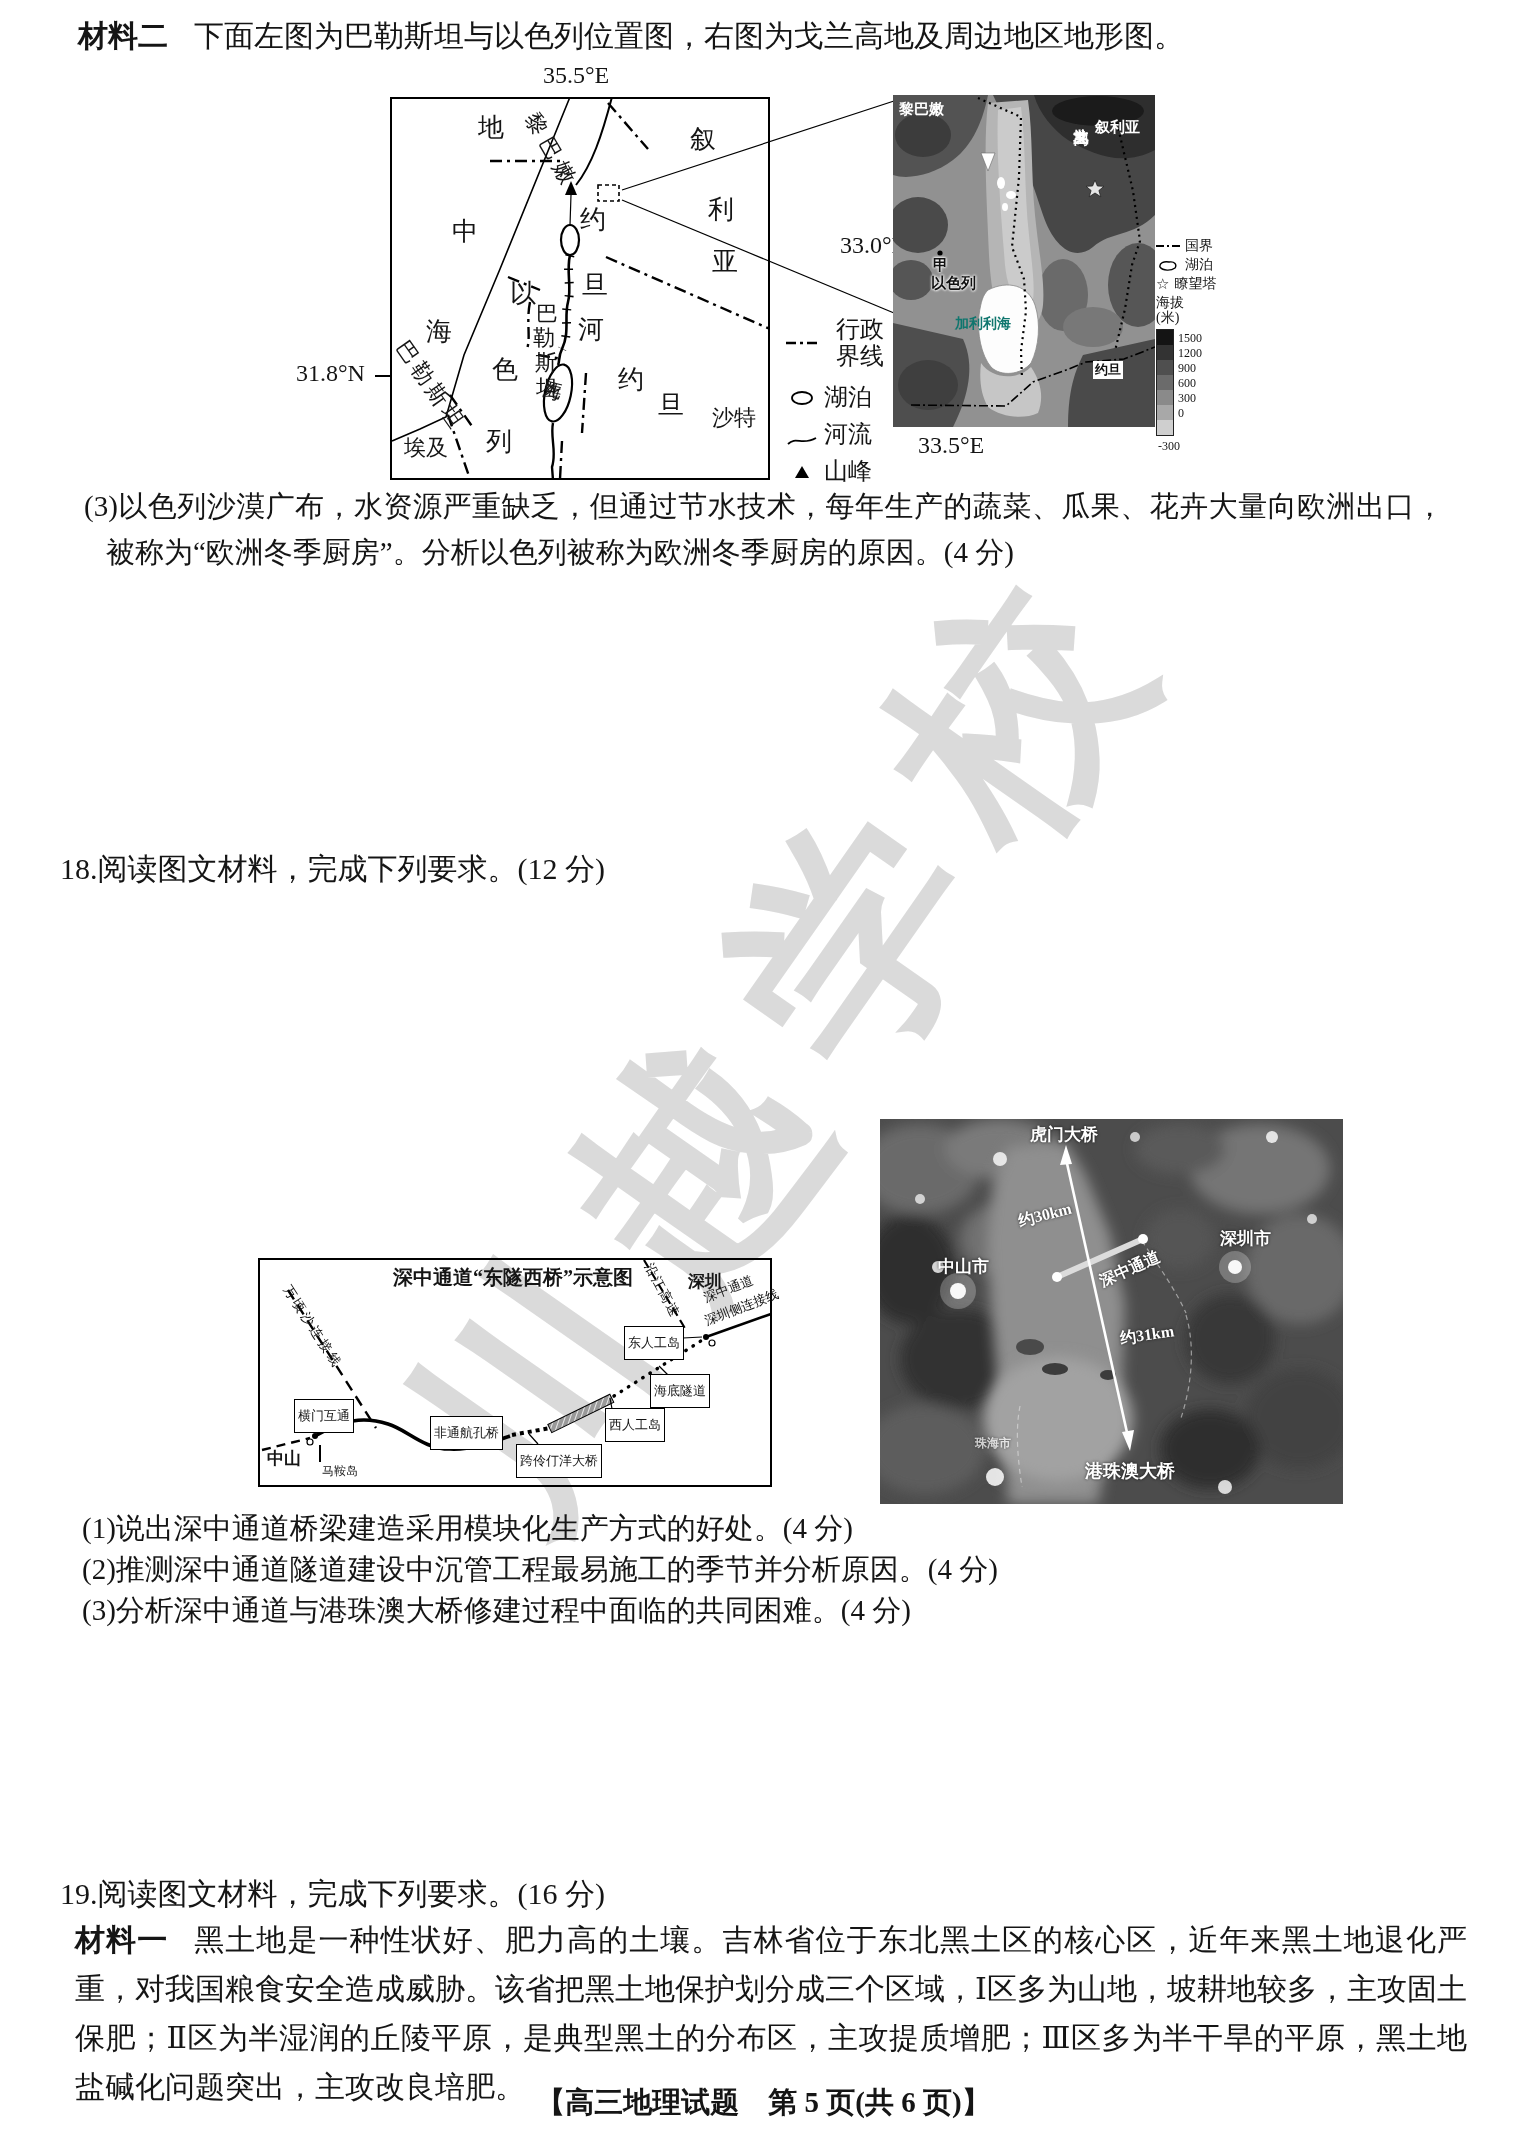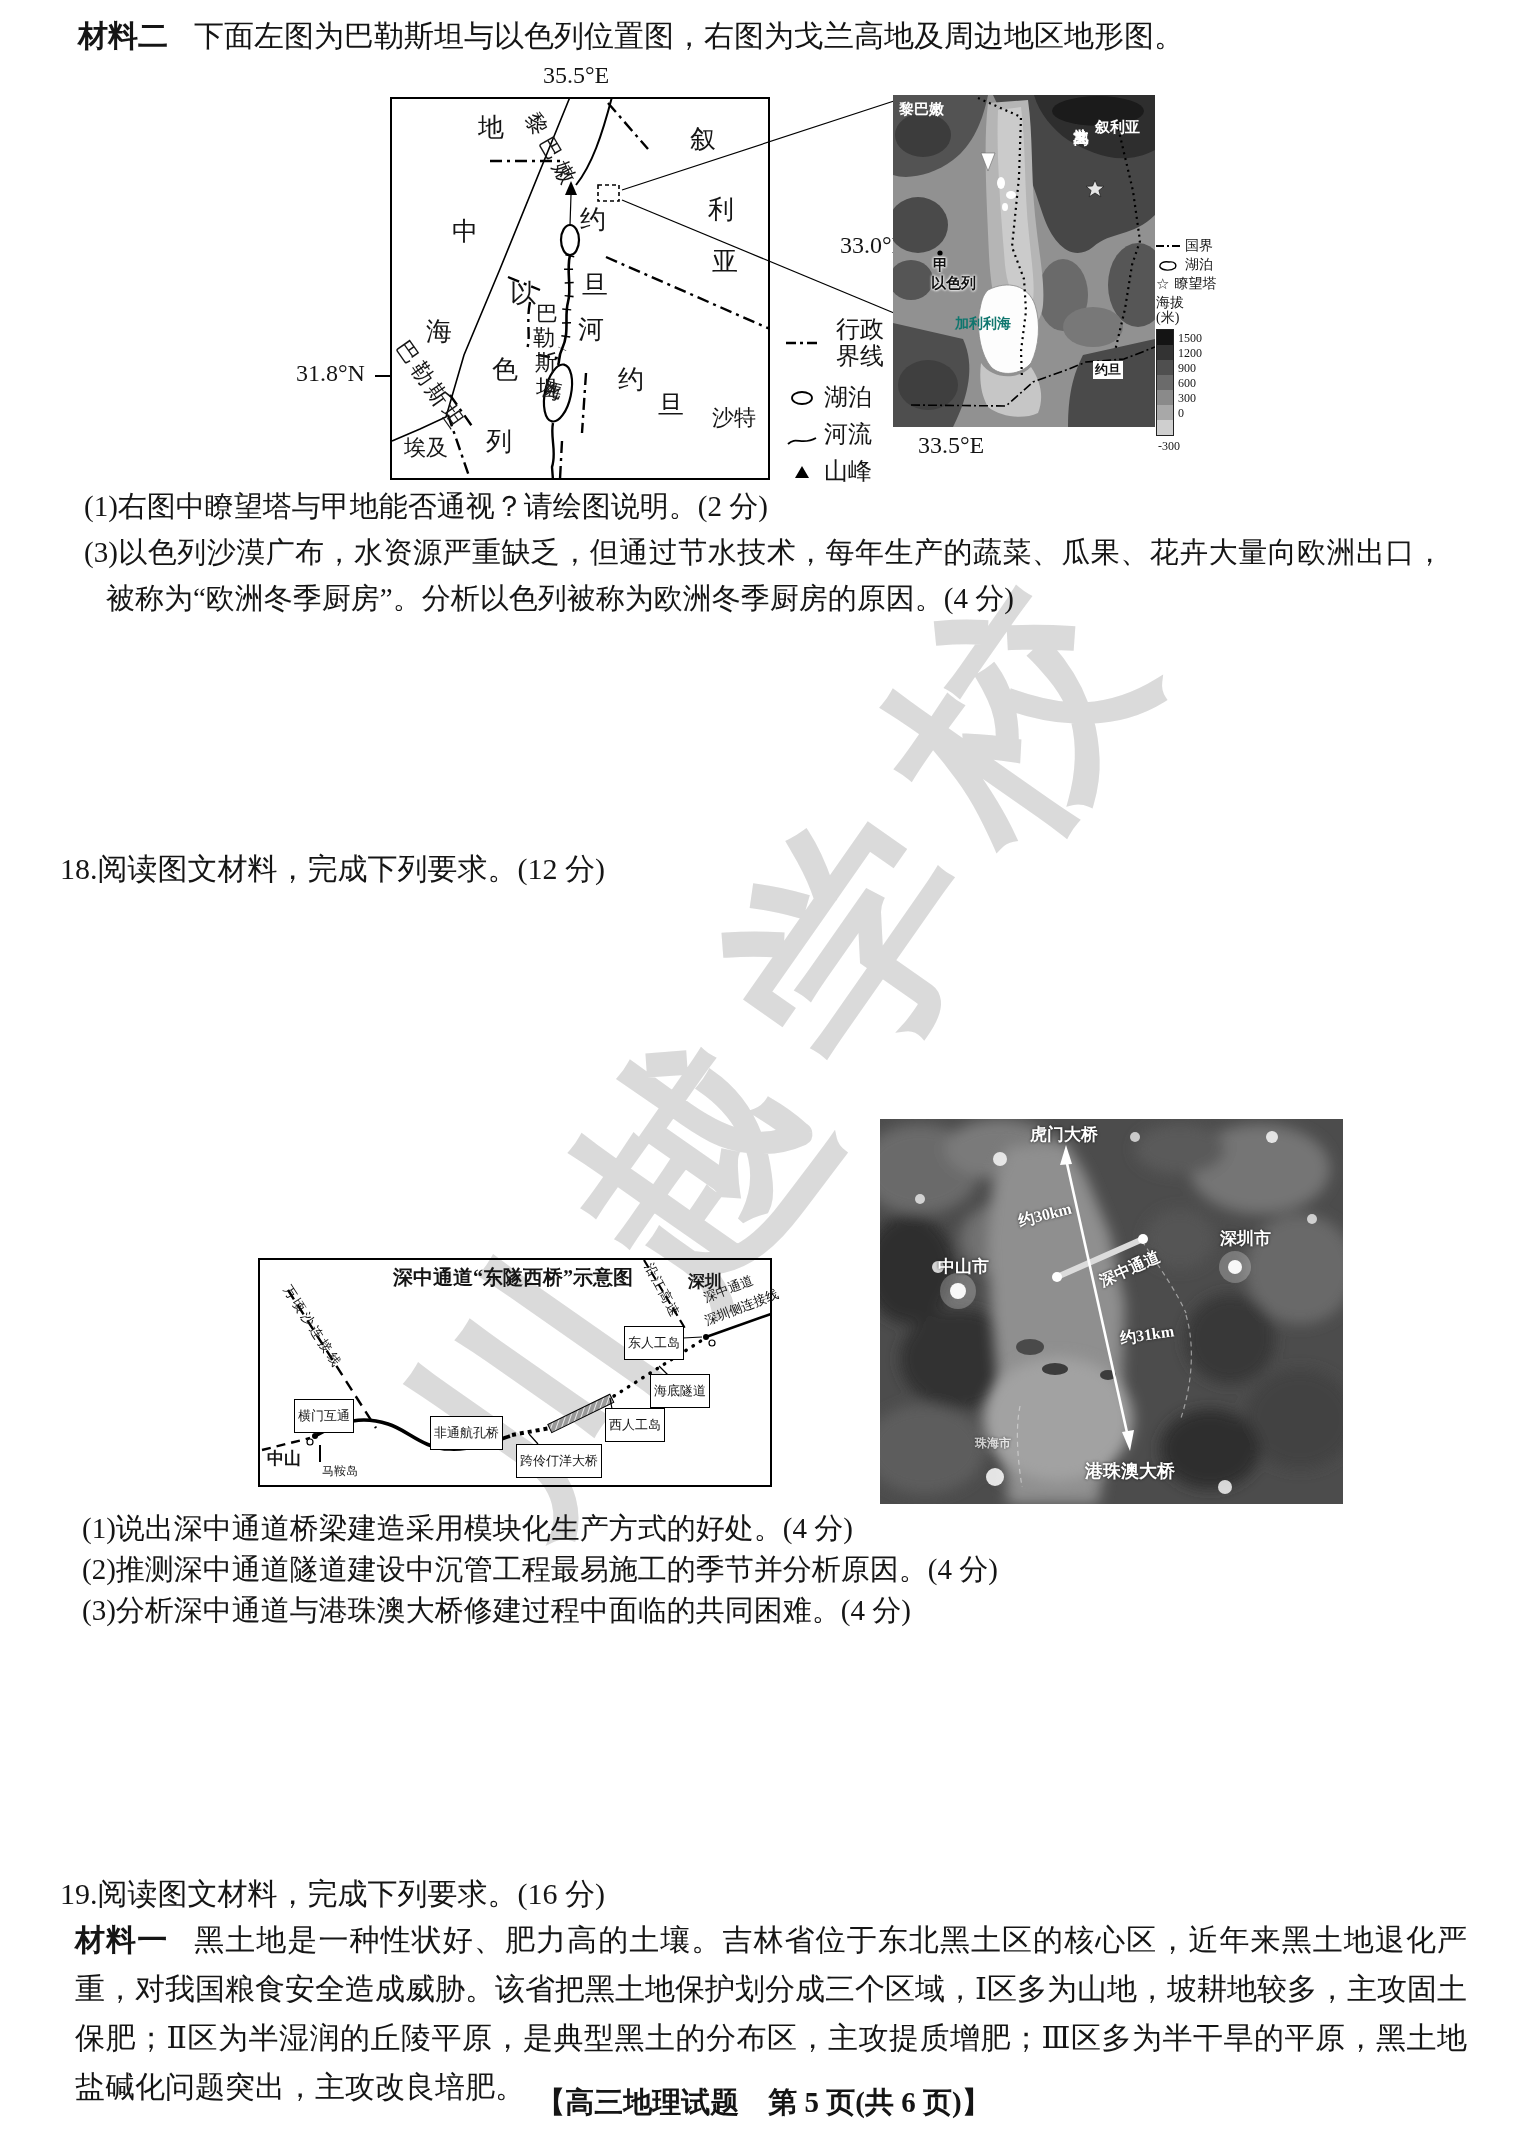--- a/index.html
+++ b/index.html
@@ -220,21 +220,20 @@
         <div>900</div>
         <div>600</div>
         <div>300</div>
         <div>0</div>
       </div>
       <div style="position:absolute;left:2px;top:112px;font-size:12px;">-300</div>
     </div>
   </div>
 
   <div class="abs z2" style="left:84px;top:483px;width:1360px;">
-    <div class="qline" style="line-height:46px;">(1)右图中瞭望塔与甲地能否通视？请绘图说明。(2 分)</div>
     <div class="qline hang" style="line-height:46px;text-align:justify;">(3)以色列沙漠广布，水资源严重缺乏，但通过节水技术，每年生产的蔬菜、瓜果、花卉大量向欧洲出口，被称为“欧洲冬季厨房”。分析以色列被称为欧洲冬季厨房的原因。(4 分)</div>
   </div>
 
   <div class="abs z2" style="left:60px;top:849px;font-size:30px;">18.阅读图文材料，完成下列要求。(12 分)</div>
 
   <div class="abs z2" style="left:258px;top:1258px;width:514px;height:229px;">
     <svg width="514" height="229" viewBox="0 0 514 229" style="position:absolute;left:0;top:0;">
       <defs>
         <pattern id="hatch" width="5" height="5" patternUnits="userSpaceOnUse" patternTransform="rotate(45)">
           <rect width="5" height="5" fill="#9a9a9a"></rect>

